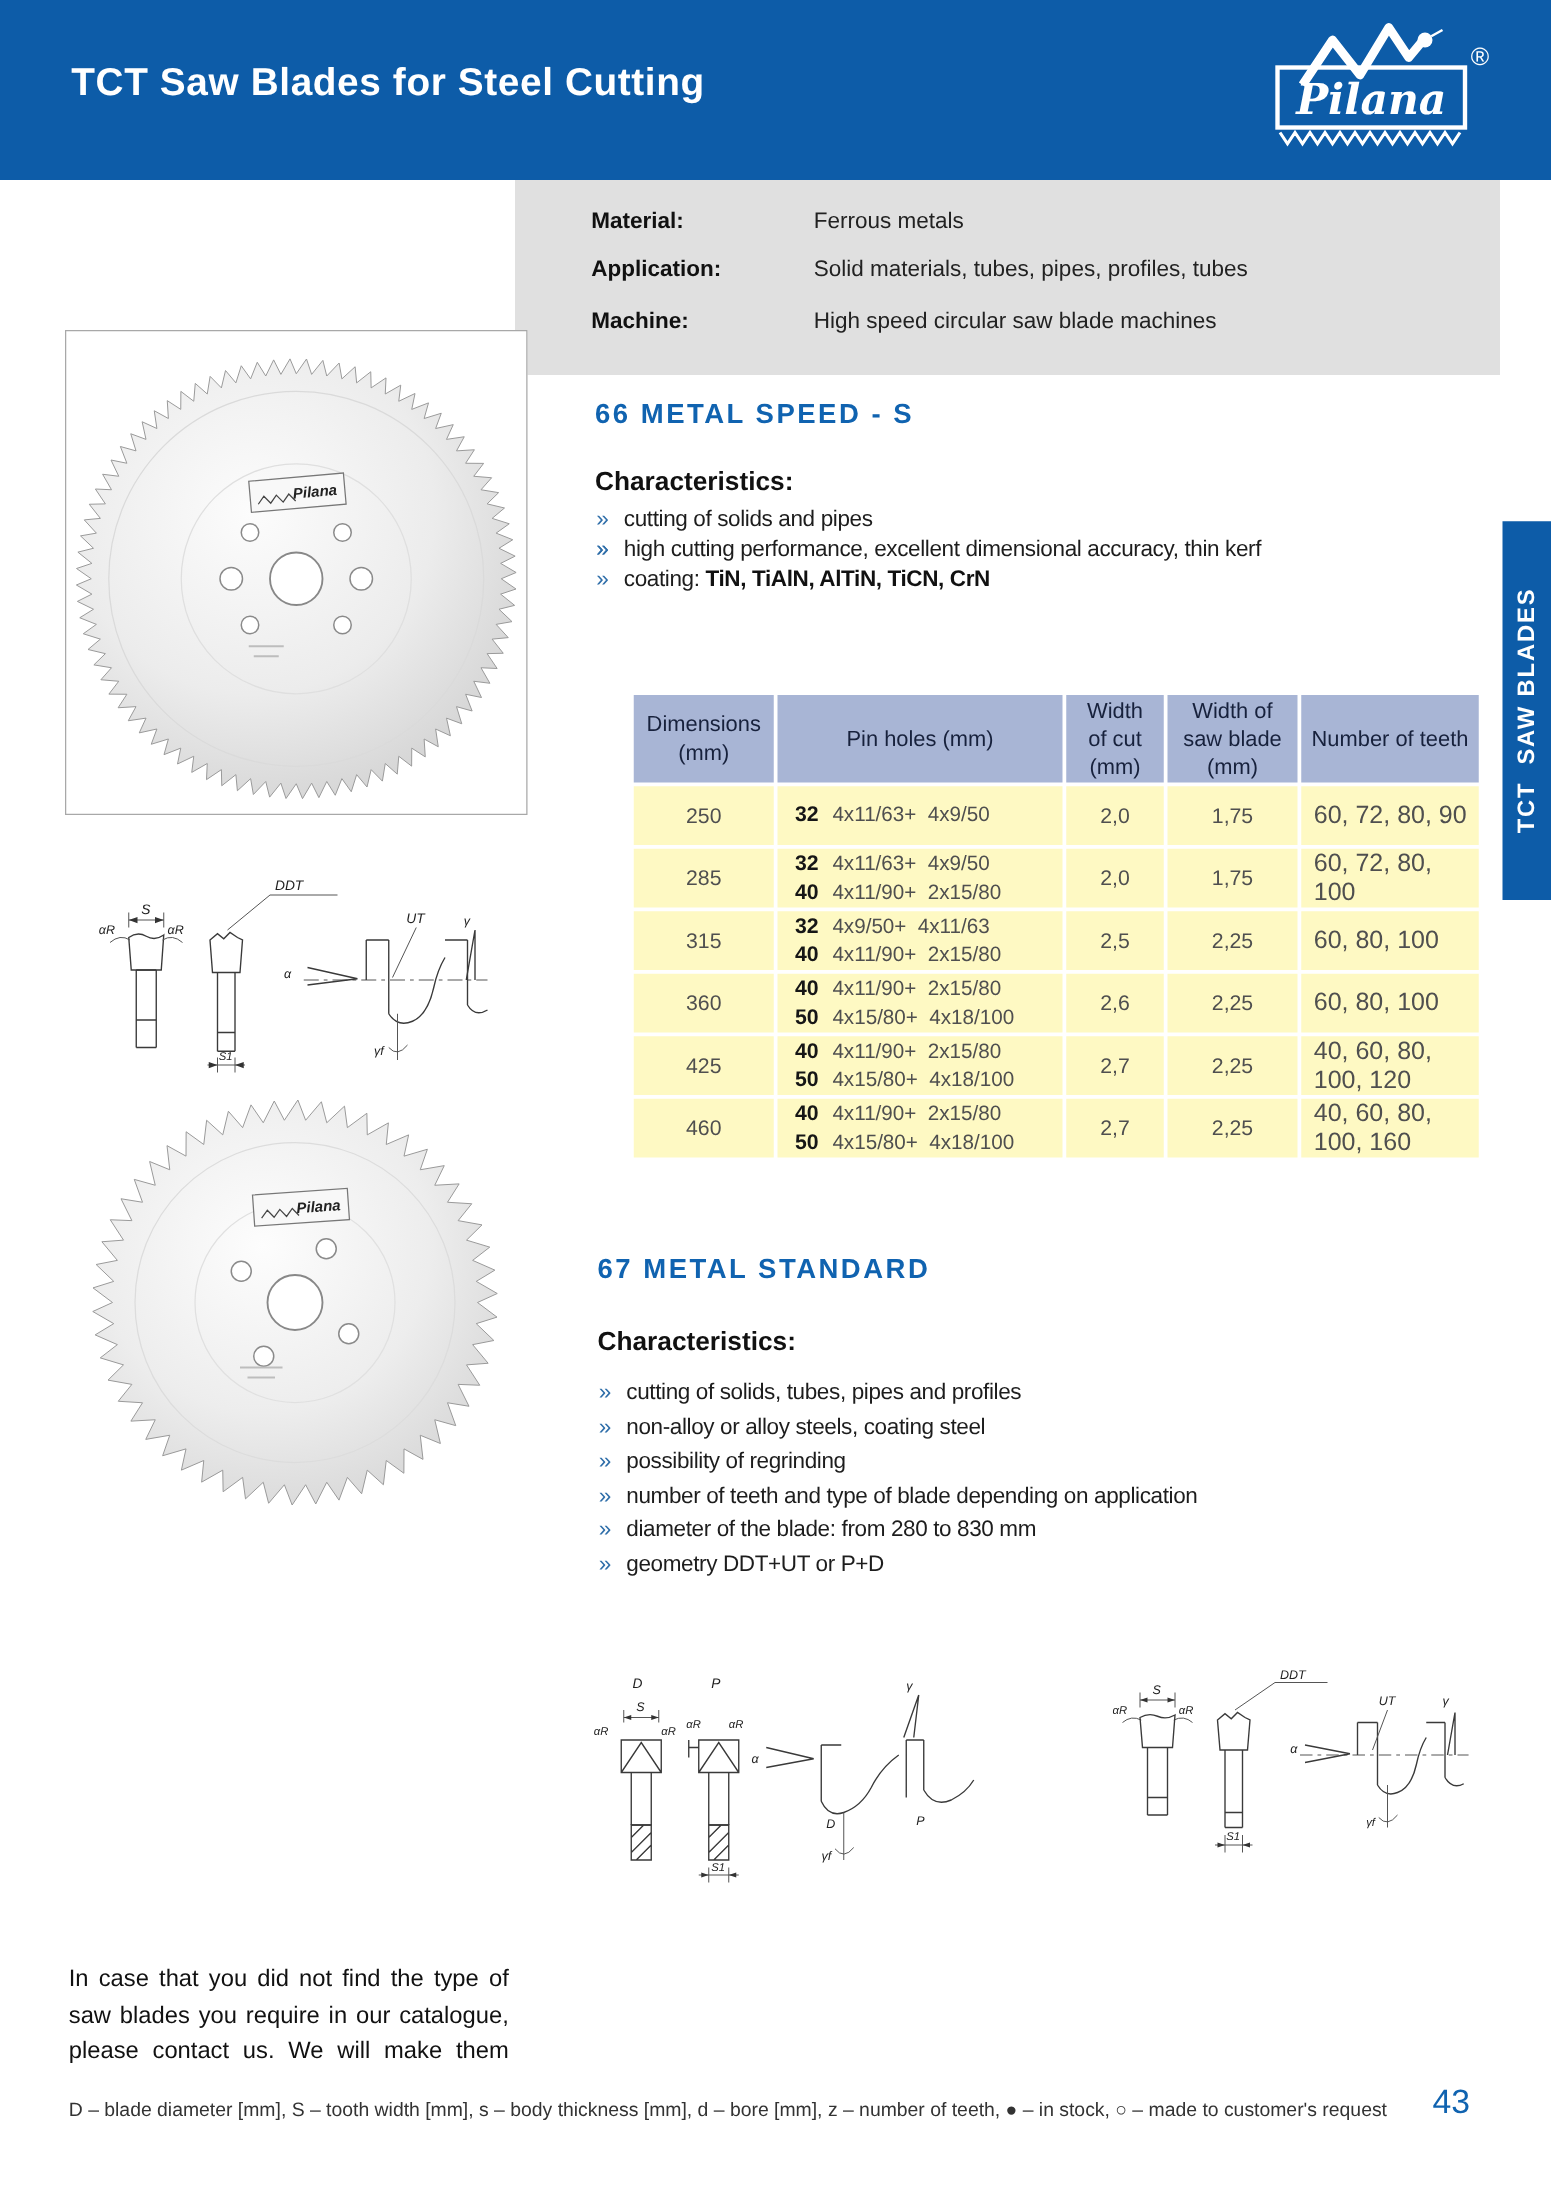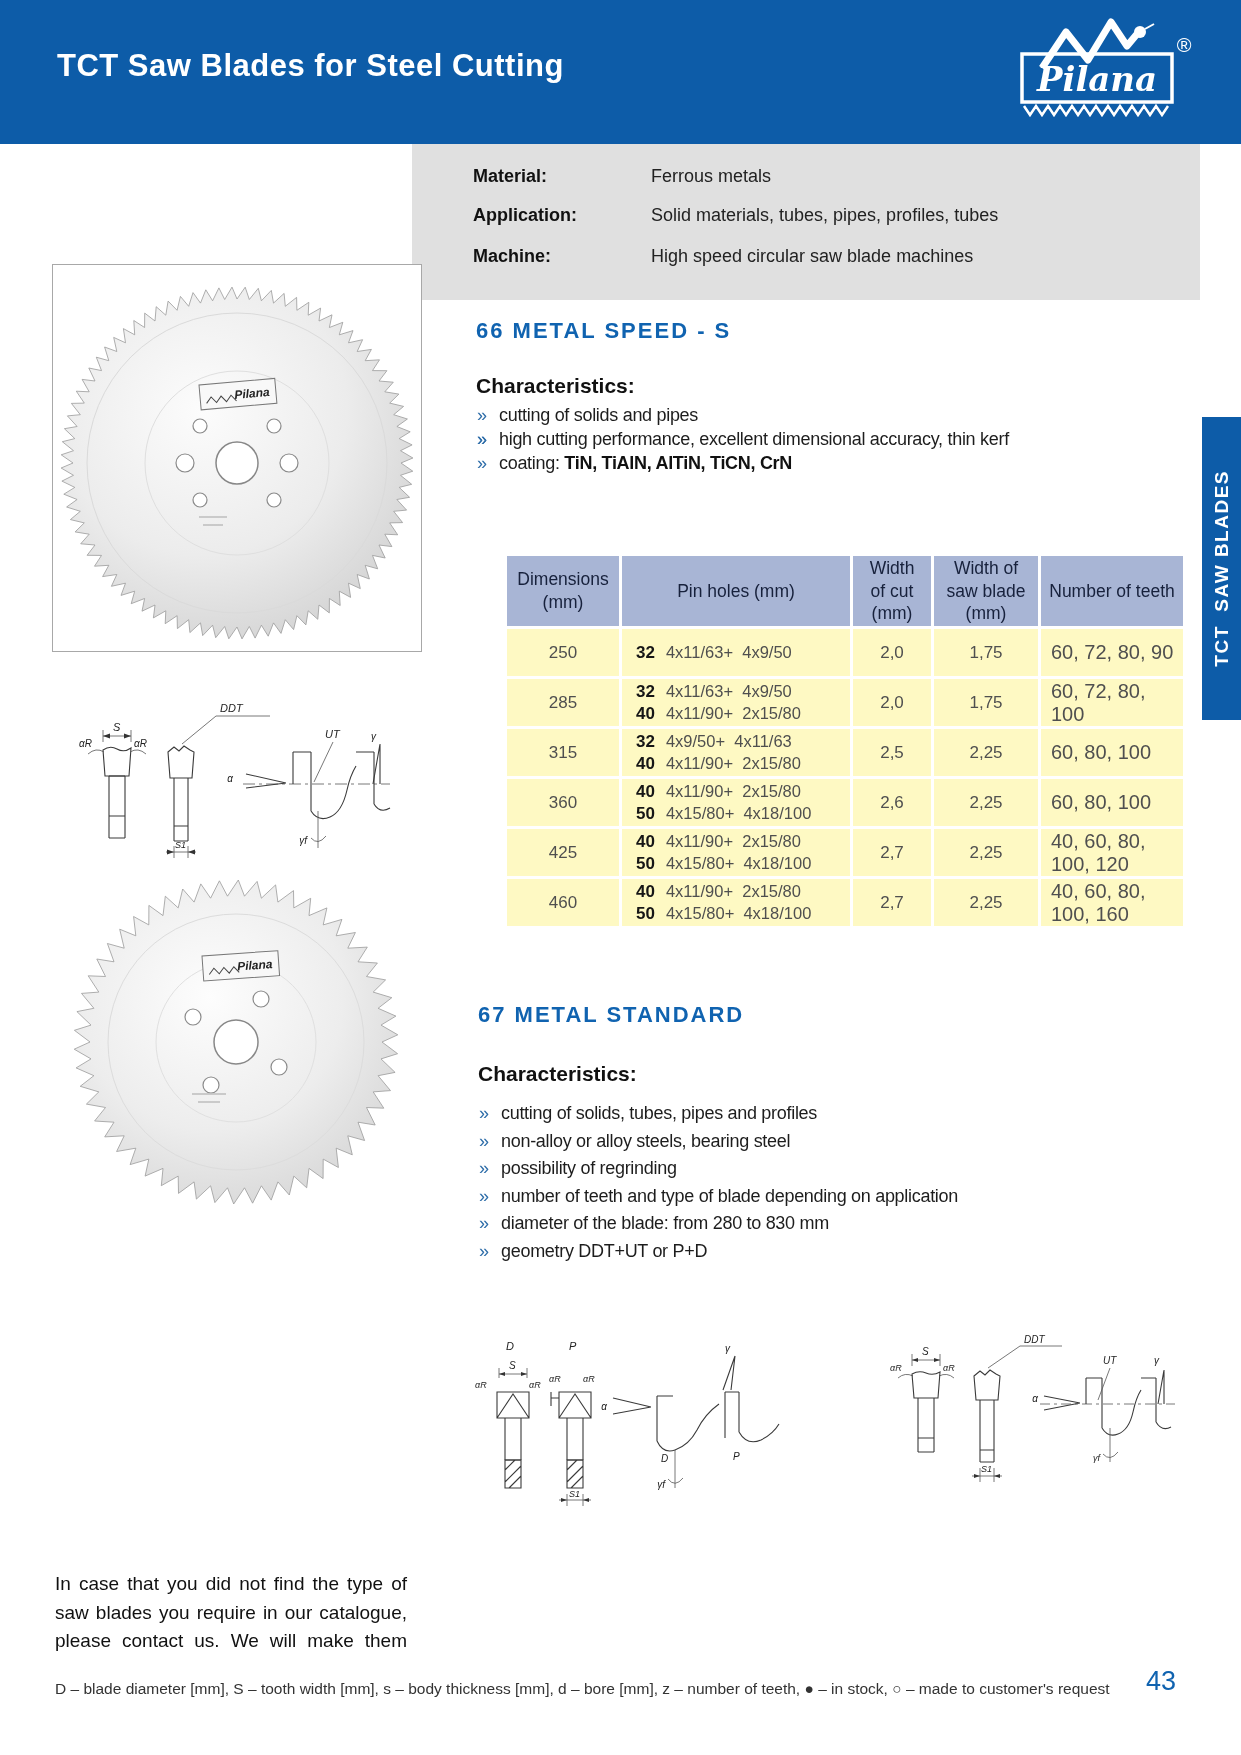--- a/index.html
+++ b/index.html
@@ -260,21 +260,21 @@
         <text x="52" y="17" text-anchor="middle" font-size="12" font-style="italic" font-weight="bold" fill="#222">Pilana</text>
       </g>
       <path d="M140,222 h34 M146,230 h22" stroke="#bdbdbd" stroke-width="1.5"></path>
     </svg>
   </div>
 
   <div class="sec-title" style="left:478px;top:1002px;">67 METAL STANDARD</div>
   <div class="char-head" style="left:478px;top:1062px;">Characteristics:</div>
   <div class="bullets bullets2" style="left:478px;top:1100px;width:680px;">
     <div class="bullet"><span class="bm">»</span><span class="bt">cutting of solids, tubes, pipes and profiles</span></div>
-    <div class="bullet"><span class="bm">»</span><span class="bt">non-alloy or alloy steels, bearing steel</span></div>
+    <div class="bullet"><span class="bm">»</span><span class="bt">non-alloy or alloy steels, coating steel</span></div>
     <div class="bullet"><span class="bm">»</span><span class="bt">possibility of regrinding</span></div>
     <div class="bullet"><span class="bm">»</span><span class="bt">number of teeth and type of blade depending on application</span></div>
     <div class="bullet"><span class="bm">»</span><span class="bt">diameter of the blade: from 280 to 830 mm</span></div>
     <div class="bullet"><span class="bm">»</span><span class="bt">geometry DDT+UT or P+D</span></div>
   </div>
 
   <div class="drawing" style="left:475px;top:1336px;">
     <svg width="330" height="175" viewBox="0 0 330 175">
       <text class="dwg-txt" x="31" y="14" font-size="11" font-style="normal">D</text>
       <text class="dwg-txt" x="94" y="14" font-size="11" font-style="normal">P</text>

